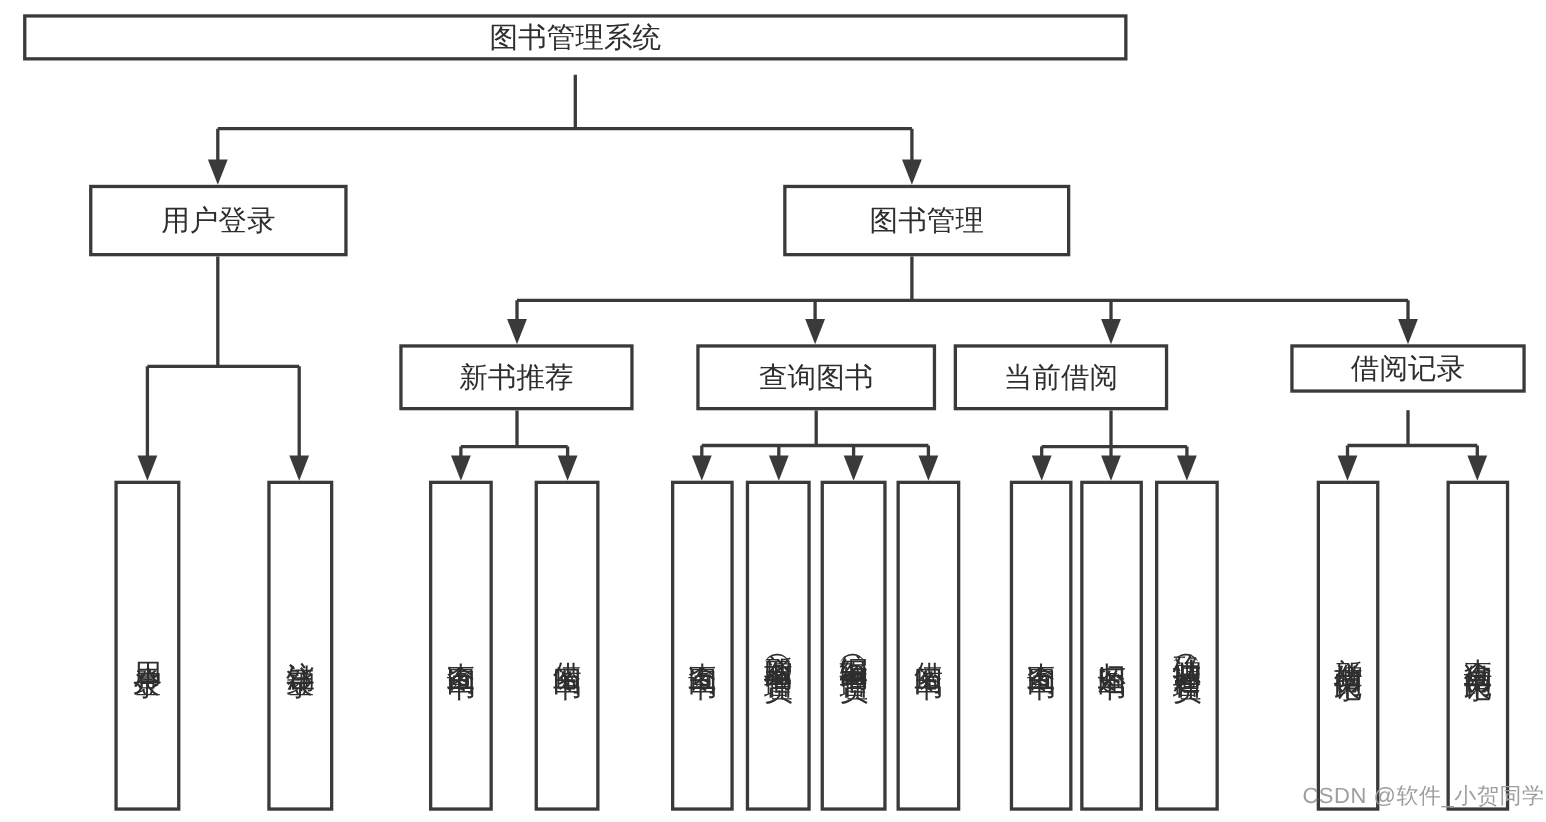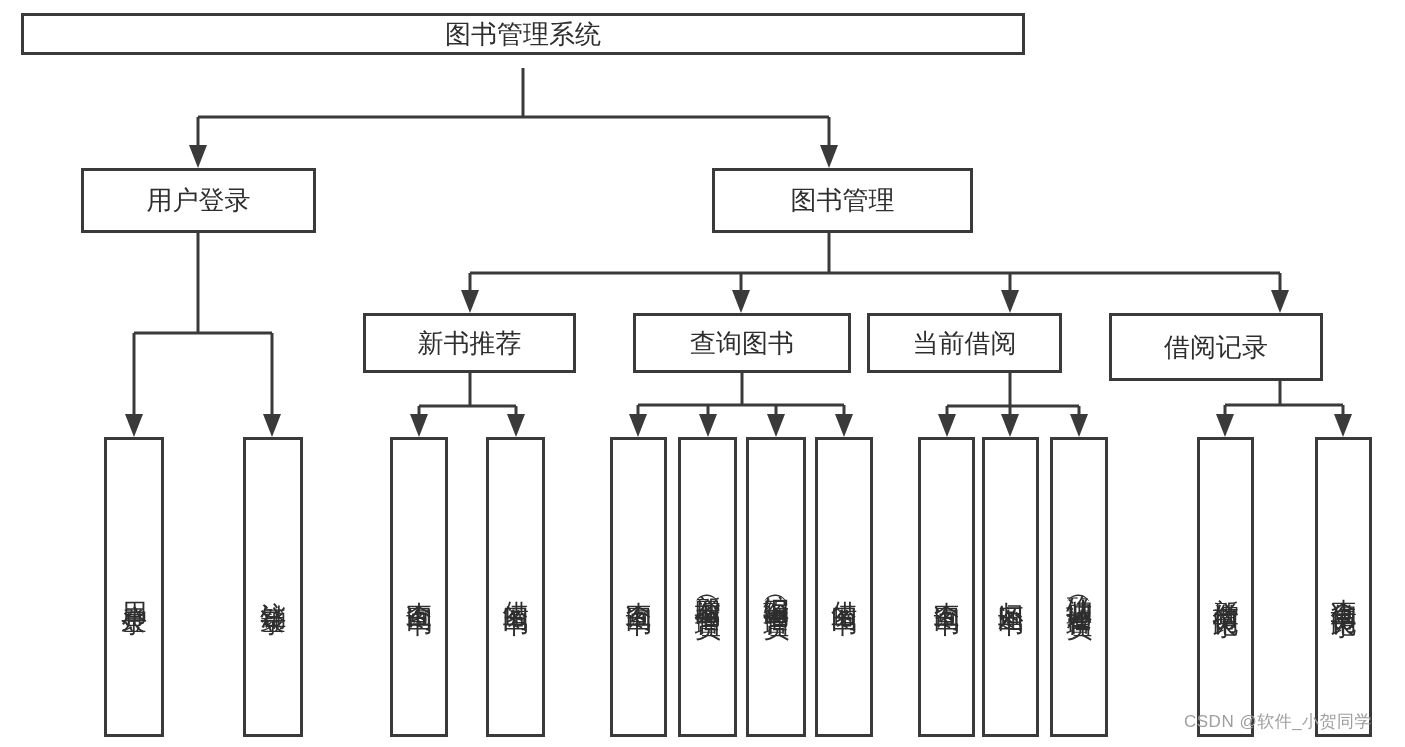--- a/index.html
+++ b/index.html
@@ -11,21 +11,21 @@
   .node {
     position:absolute; box-sizing:border-box; border:3px solid #3a3a3a;
     background:#ffffff; display:flex; align-items:center; justify-content:center;
     font-size:26px; color:#2e2e2e; white-space:nowrap;
   }
   .leaf span {
     writing-mode:vertical-rl; text-orientation:mixed;
     letter-spacing:3px; line-height:1.05; font-size:26px; white-space:nowrap;
   }
   .wm {
-    position:absolute; left:1184px; top:710px; font-size:17px; color:#9e9e9e;
+    position:absolute; left:1184px; top:710px; font-size:20px; color:#9e9e9e;
     letter-spacing:0.5px; white-space:nowrap;
   }
 </style>
 </head>
 <body>
 
 <div class="stage">
 
   <svg class="wires" viewBox="0 0 1405 747">
     <g stroke="#3a3a3a" stroke-width="3" fill="none">
@@ -68,21 +68,21 @@
   </svg>
 
   <div class="node" style="left:21px; top:13px; width:1004px; height:42px;">图书管理系统</div>
 
   <div class="node" style="left:81px; top:168px; width:235px; height:65px;">用户登录</div>
   <div class="node" style="left:712px; top:168px; width:261px; height:65px;">图书管理</div>
 
   <div class="node" style="left:363px; top:313px; width:213px; height:60px;">新书推荐</div>
   <div class="node" style="left:633px; top:313px; width:218px; height:60px;">查询图书</div>
   <div class="node" style="left:856px; top:313px; width:195px; height:60px;margin-left:11px;">当前借阅</div>
-  <div class="node" style="left:1109px; top:313px; width:214px; height:68px;">借阅记录</div>
+  <div class="node" style="left:1173px; top:313px; width:214px; height:44px;">借阅记录</div>
 
   <div class="node leaf" style="left:104px; top:437px; width:60px; height:300px;">
     <span>用户登录</span>
   </div>
   <div class="node leaf" style="left:243px; top:437px; width:60px; height:300px;">
     <span>注销登录</span>
   </div>
 
   <div class="node leaf" style="left:390px; top:437px; width:58px; height:300px;">
     <span>查询图书</span>

